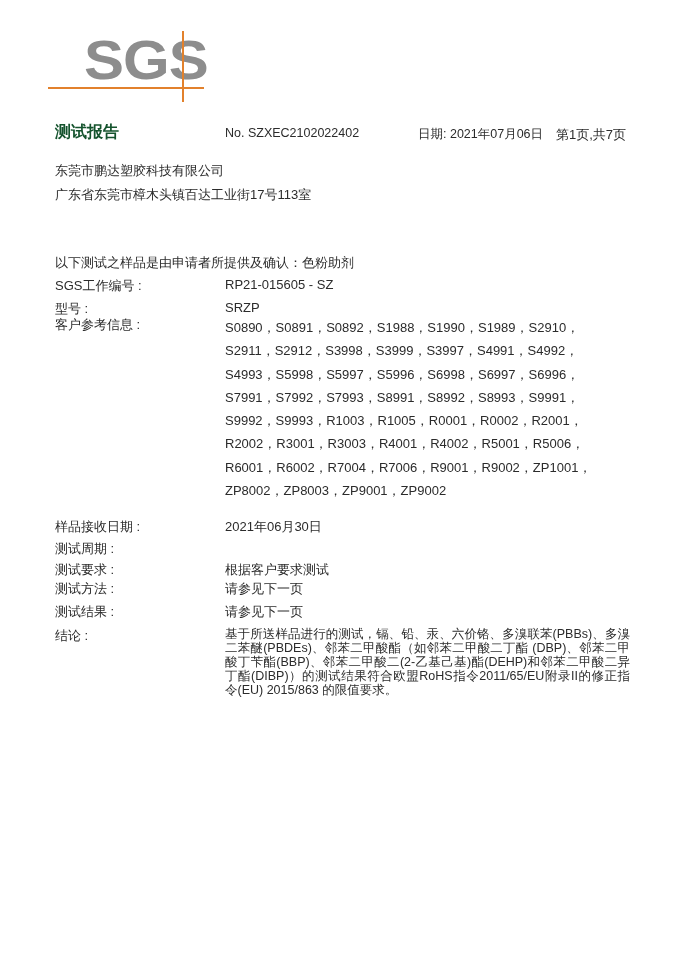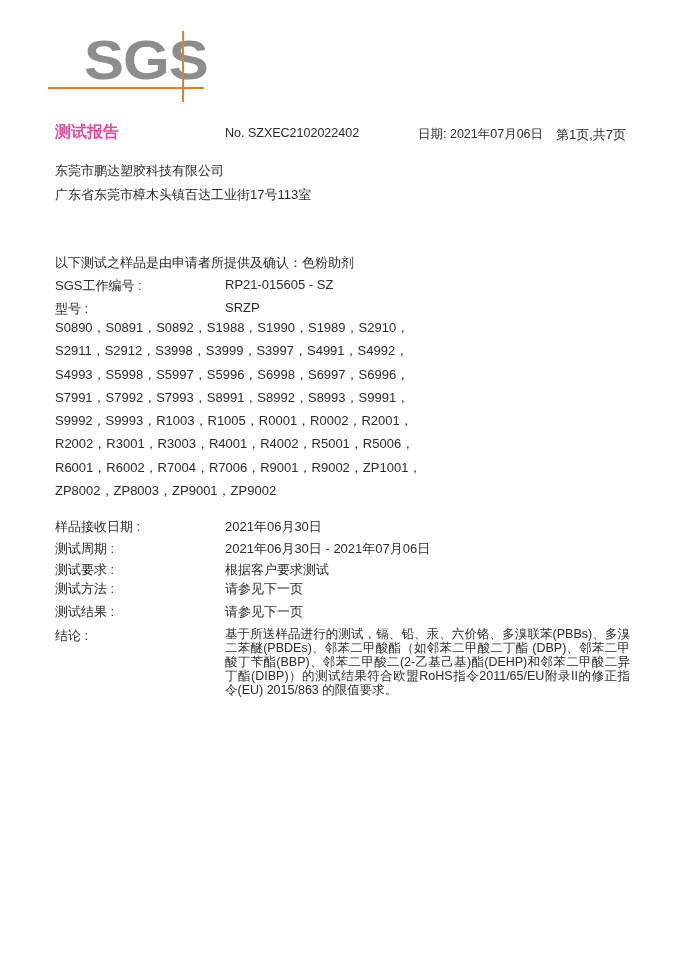--- a/index.html
+++ b/index.html
@@ -8,21 +8,21 @@
     font-family:"Liberation Sans","DejaVu Sans",sans-serif;color:#2b2b2b;
   }
   
   .logo-text{
     position:absolute;left:84px;top:28px;font-size:60px;font-weight:bold;
     color:#8d8d8d;letter-spacing:-1px;transform:scaleY(.92);transform-origin:top left;
   }
   .logo-hline{position:absolute;left:48px;top:87px;width:156px;height:2px;background:#e2812c;}
   .logo-vline{position:absolute;left:182px;top:31px;width:2px;height:71px;background:#e2812c;}
   
-  .hdr-title{position:absolute;left:55px;top:122px;font-size:16px;font-weight:bold;color:#ec4899;}
+  .hdr-title{position:absolute;left:55px;top:122px;font-size:16px;font-weight:bold;color:#14532d;}
   .hdr-no{position:absolute;left:225px;top:126px;font-size:12.5px;}
   .hdr-date{position:absolute;left:418px;top:126px;font-size:12.5px;}
   .hdr-page{position:absolute;left:556px;top:126px;font-size:13px;}
   
   .company{position:absolute;left:55px;top:162px;font-size:13px;}
   .address{position:absolute;left:55px;top:186px;font-size:13px;}
   
   .statement{position:absolute;left:55px;top:254px;font-size:13px;}
   .row{position:absolute;left:55px;width:575px;display:flex;font-size:13px;}
   .row .label{width:170px;flex:0 0 170px;}
@@ -83,40 +83,40 @@
     <span class="label">SGS工作编号 :</span>
     <span class="value">RP21-015605 - SZ</span>
   </div>
 
   <div class="row r-model">
     <span class="label">型号 :</span>
     <span class="value">SRZP</span>
   </div>
 
   <div class="row r-ref">
+    <span class="label">客户参考信息 :</span>
     <span class="value">
       <div class="ref-line">S0890，S0891，S0892，S1988，S1990，S1989，S2910，</div>
       <div class="ref-line">S2911，S2912，S3998，S3999，S3997，S4991，S4992，</div>
       <div class="ref-line">S4993，S5998，S5997，S5996，S6998，S6997，S6996，</div>
       <div class="ref-line">S7991，S7992，S7993，S8991，S8992，S8993，S9991，</div>
       <div class="ref-line">S9992，S9993，R1003，R1005，R0001，R0002，R2001，</div>
       <div class="ref-line">R2002，R3001，R3003，R4001，R4002，R5001，R5006，</div>
       <div class="ref-line">R6001，R6002，R7004，R7006，R9001，R9002，ZP1001，</div>
       <div class="ref-line">ZP8002，ZP8003，ZP9001，ZP9002</div>
     </span>
   </div>
 
   <div class="row r-recv">
     <span class="label">样品接收日期 :</span>
     <span class="value">2021年06月30日</span>
   </div>
 
   <div class="row r-period">
     <span class="label">测试周期 :</span>
-    <span class="value">2021年06月30日 - 2021年07月06日</span>
   </div>
 
   <div class="row r-req">
     <span class="label">测试要求 :</span>
     <span class="value">根据客户要求测试</span>
   </div>
 
   <div class="row r-method">
     <span class="label">测试方法 :</span>
     <span class="value">请参见下一页</span>

